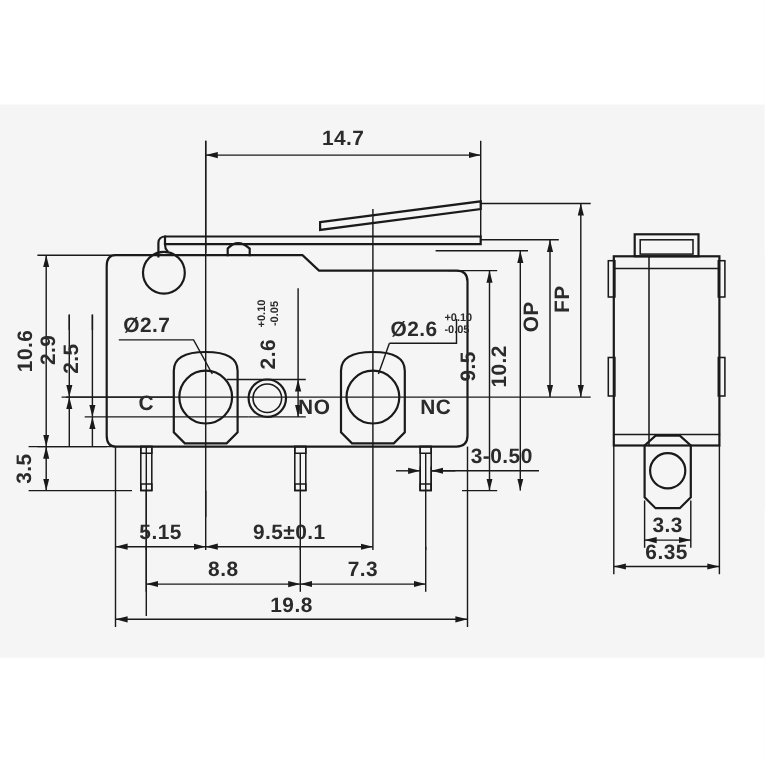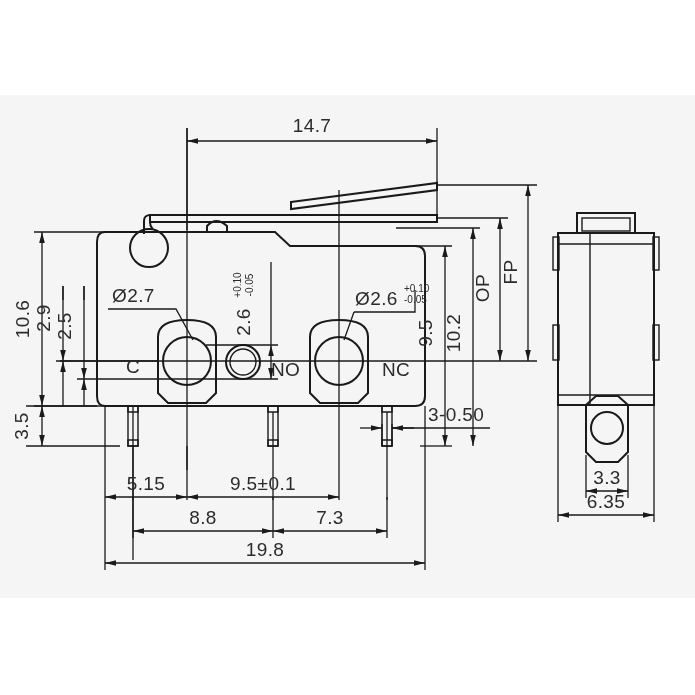--- a/index.html
+++ b/index.html
@@ -13,21 +13,21 @@
   #sheet{
     position:relative;
     width:695px;height:695px;
     background:#ffffff;
   }
   #band{
     position:absolute;left:0;top:95px;width:695px;height:503px;
     background:#f5f5f5;
   }
   #drawing{
-    position:absolute;left:0;top:0;width:695px;height:695px;
+    position:absolute;left:0;top:0;width:695px;height:695px;font-weight:bold;
   }
   svg{display:block;}
   .ln{stroke:#1a1a1a;stroke-width:2;fill:none;stroke-linecap:square;}
   .ln-thin{stroke:#1a1a1a;stroke-width:1.4;fill:none;stroke-linecap:square;}
   .dim{stroke:#1a1a1a;stroke-width:1.3;fill:none;stroke-linecap:butt;}
   .ext{stroke:#1a1a1a;stroke-width:1.3;fill:none;}
   .ctr{stroke:#1a1a1a;stroke-width:1.3;fill:none;}
   .txt{
     font-family:"Liberation Sans", sans-serif;
     font-size:19px;fill:#2b2b2b;

